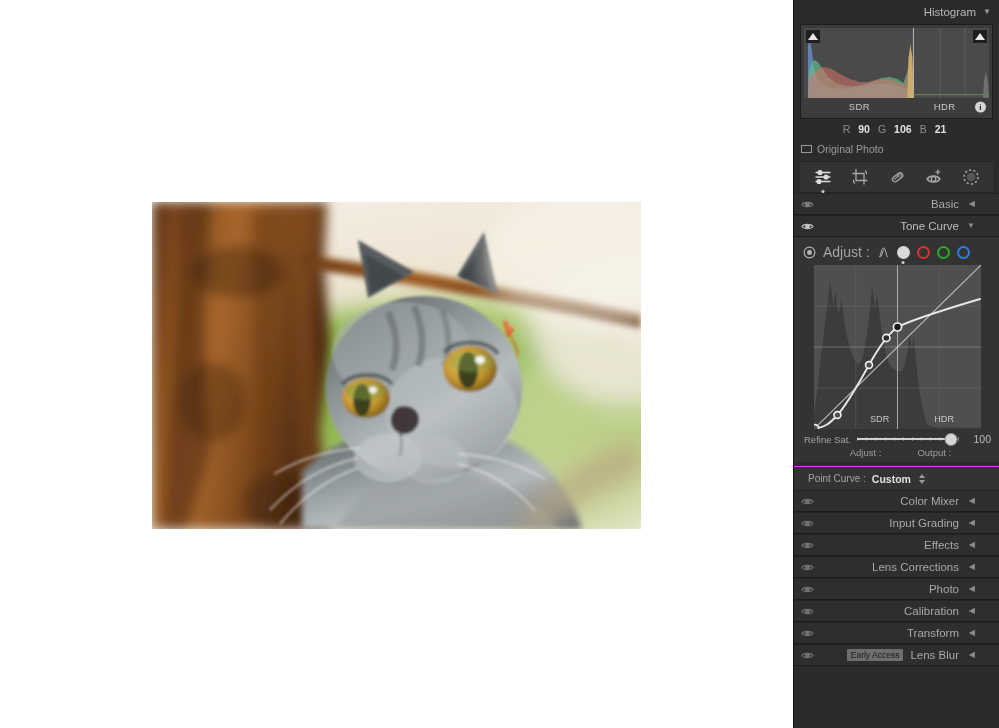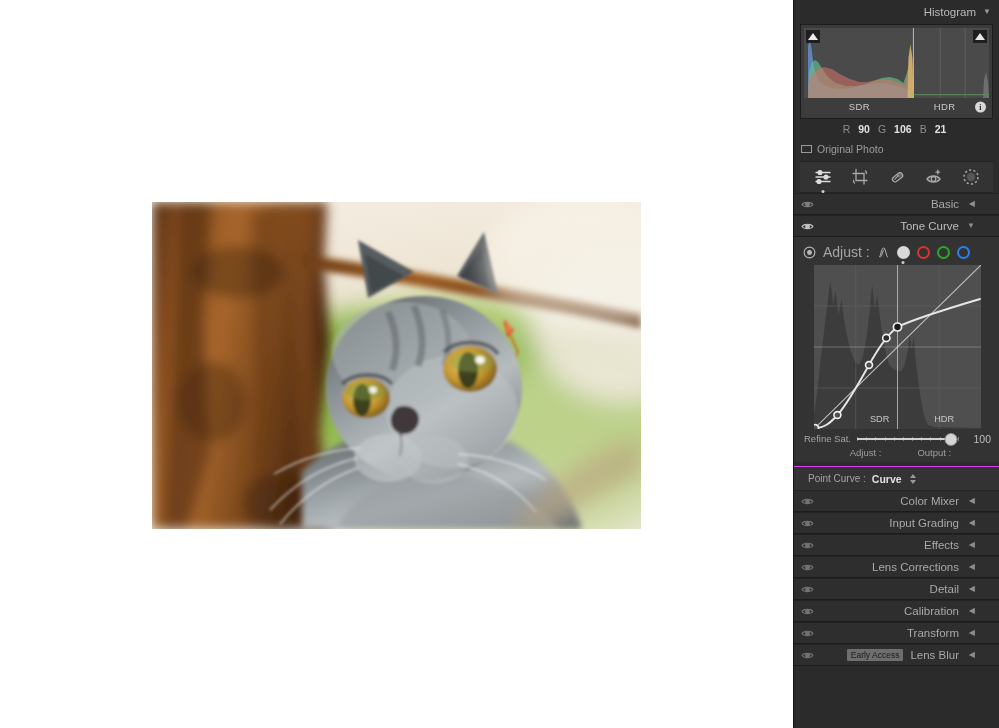--- a/index.html
+++ b/index.html
@@ -199,21 +199,21 @@
   .chan.green { border: 2px solid #28ac28; }
   .chan.blue { border: 2px solid #2b7ff0; }
 
   .curve-wrap {
     margin: 3px 12px 0 14px;
     position: relative;
   }
   .curve-wrap svg { display: block; width: 100%; height: 164px; }
 
   .refine-row {
-    display: flex; 
+    display: flex; align-items: center;
     padding: 4px 2px 0 4px;
     gap: 6px;
   }
   .refine-row .rlbl { font-size: 9.5px; color: #a3a3a3; white-space: nowrap; }
   .slider {
     flex: 1; position: relative; height: 12px;
   }
   .slider .track {
     position: absolute; left: 0; right: 0; top: 5px;
     height: 2px; background: #5e5e5e;
@@ -617,21 +617,21 @@
       <div class="io-row">
         <span>Adjust :</span>
         <span>Output :</span>
       </div>
     </div>
 
     <div class="tc-spacer"></div>
 
     <div class="pc-row">
       <span>Point Curve :</span>
-      <span class="pcval">Curve</span>
+      <span class="pcval">Custom</span>
       <span class="stepper">
         <i class="up"></i>
           <i class="dn"></i>
       </span>
     </div>
 
     <div>
 
       <div class="sec-row collapsed">
         <span class="eye">
@@ -677,21 +677,21 @@
         <span class="arrow">◀</span>
       </div>
 
       <div class="sec-row collapsed">
         <span class="eye">
           <svg viewBox="0 0 13 13" fill="none" stroke="#a9a9a9" stroke-width="1.1">
               <path d="M1 6.5 C3 3.6 10 3.6 12 6.5 C10 9.4 3 9.4 1 6.5 Z"></path>
               <circle cx="6.5" cy="6.5" r="1.9" fill="#a9a9a9"></circle>
             </svg>
         </span>
-        <span class="title">Detail</span>
+        <span class="title">Photo</span>
         <span class="arrow">◀</span>
       </div>
 
       <div class="sec-row collapsed">
         <span class="eye">
           <svg viewBox="0 0 13 13" fill="none" stroke="#a9a9a9" stroke-width="1.1">
               <path d="M1 6.5 C3 3.6 10 3.6 12 6.5 C10 9.4 3 9.4 1 6.5 Z"></path>
               <circle cx="6.5" cy="6.5" r="1.9" fill="#a9a9a9"></circle>
             </svg>
         </span>

